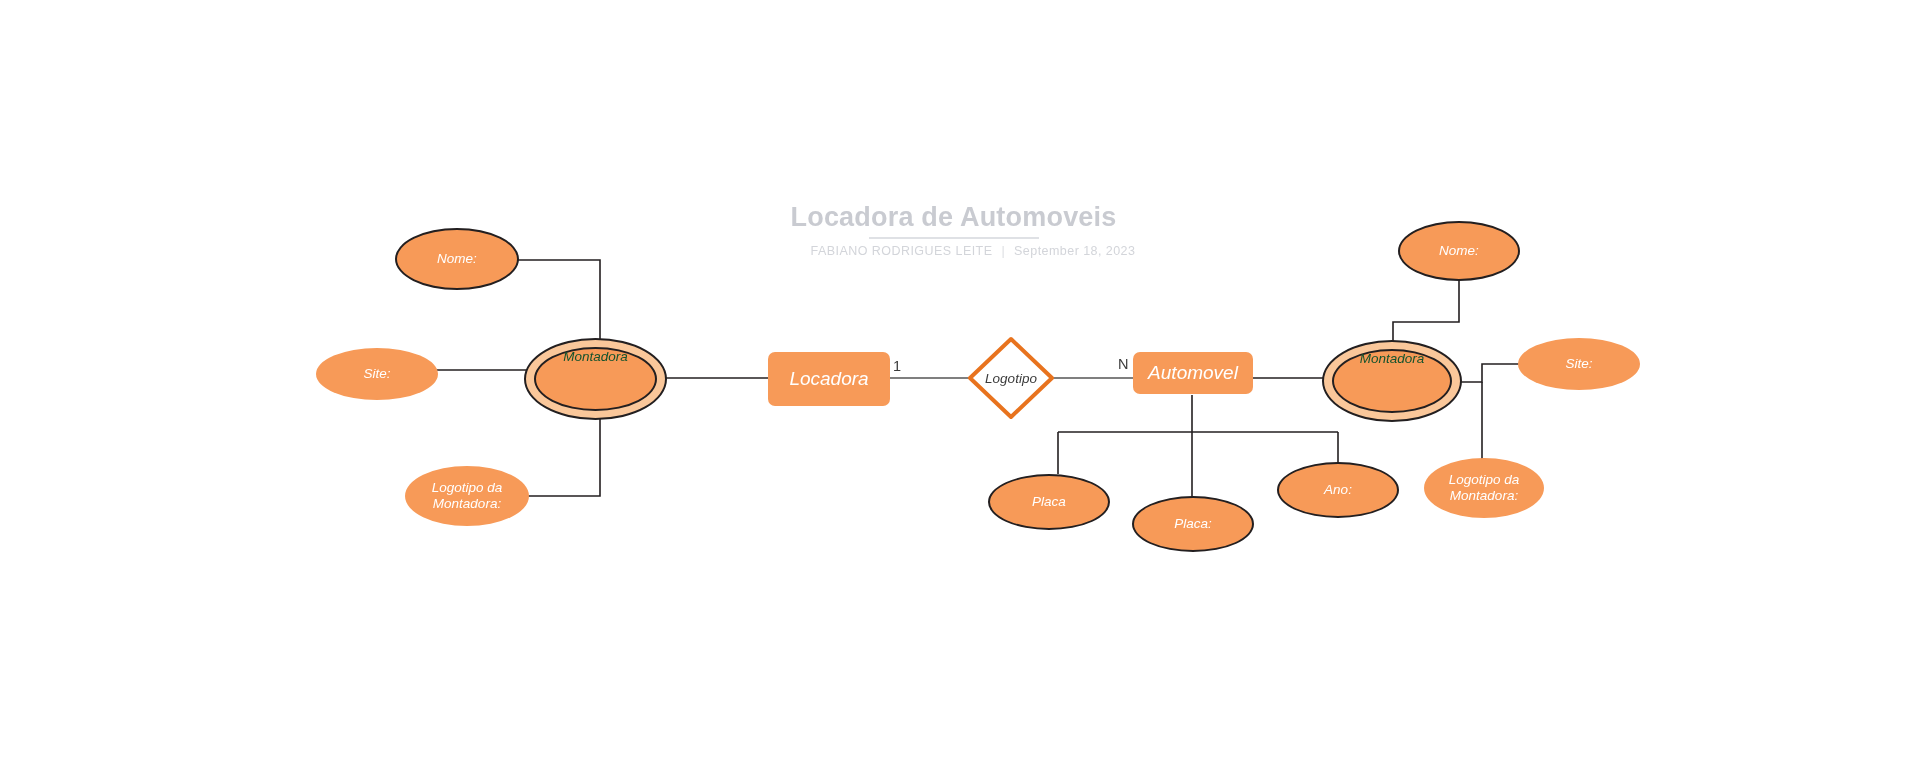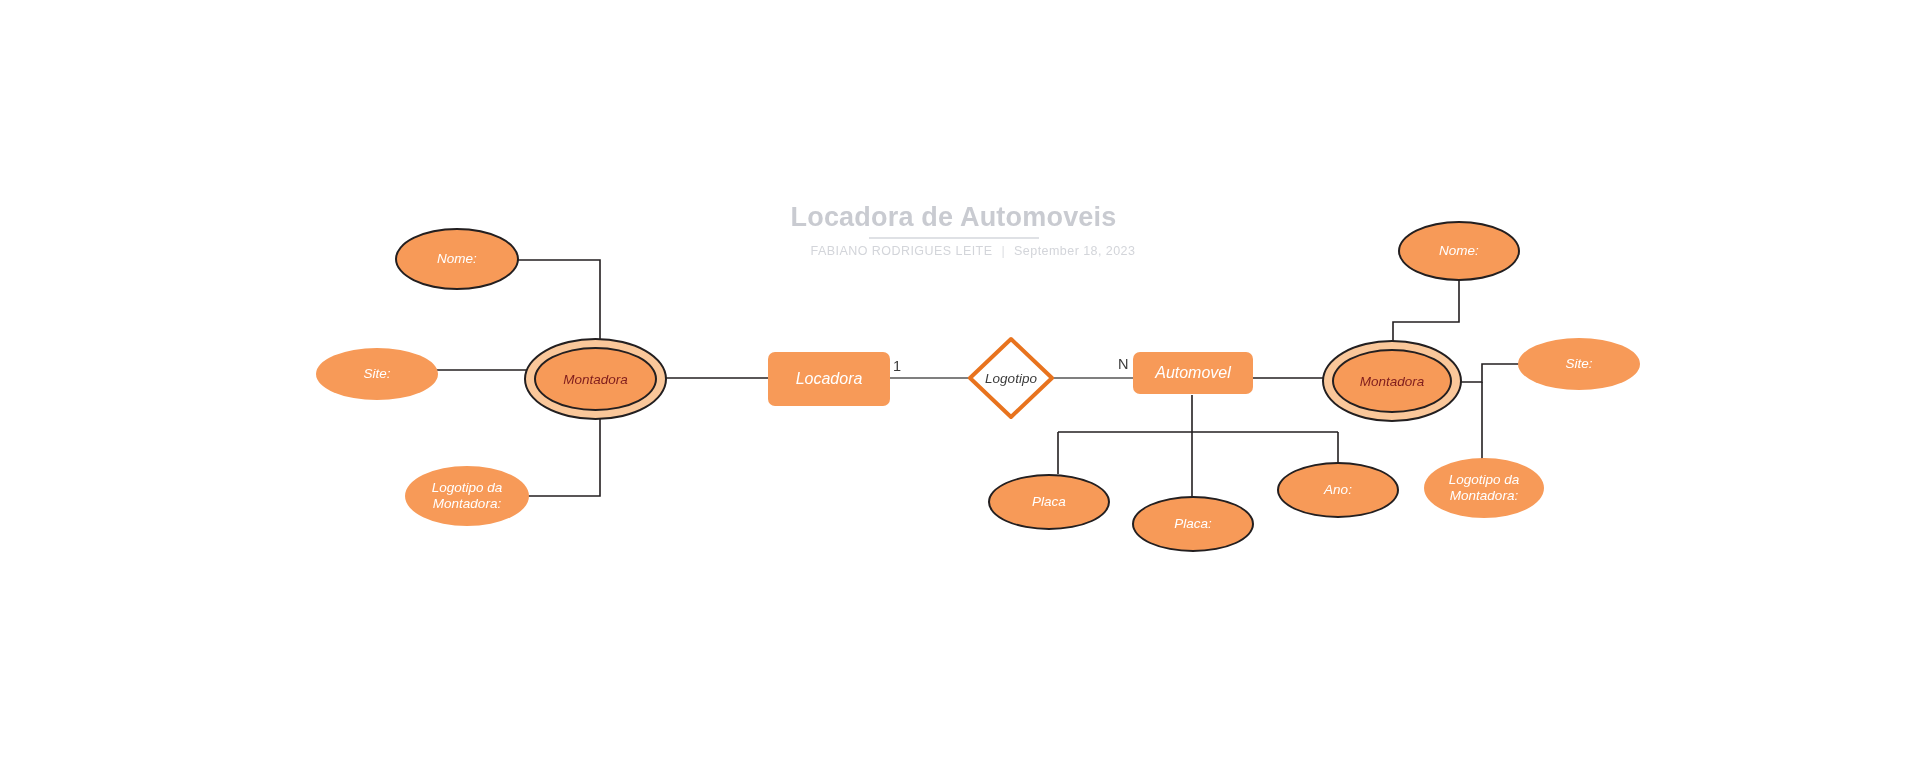--- a/index.html
+++ b/index.html
@@ -46,29 +46,29 @@
   
   .dbl-outer{
     border-radius:50%;
     background:#fac79a;
     border:2.2px solid #231f20;
     z-index:3;
   }
   .dbl-inner{
     position:absolute;border-radius:50%;
     background:#f79a58;border:2.2px solid #231f20;
-    display:flex;align-items:center;justify-content:center;
-    color:#7f1d1d;font-style:italic;font-size:13.5px;
+    display:flex;align-items:flex-start;justify-content:center;
+    color:#14532d;font-style:italic;font-size:13.5px;
     box-sizing:border-box;
   }
 
   .entity{
     background:#f79a58;border-radius:7px;
     display:flex;align-items:center;justify-content:center;
-    color:#ffffff;font-style:italic;font-size:16px;
+    color:#ffffff;font-style:italic;font-size:19px;
     z-index:3;
   }
 
   .diamond-wrap{z-index:3;}
   .diamond-label{
     position:absolute;left:0;top:0;width:100%;height:100%;
     display:flex;align-items:center;justify-content:center;
     color:#3b3b3b;font-style:italic;font-size:13.5px;
   }
 

